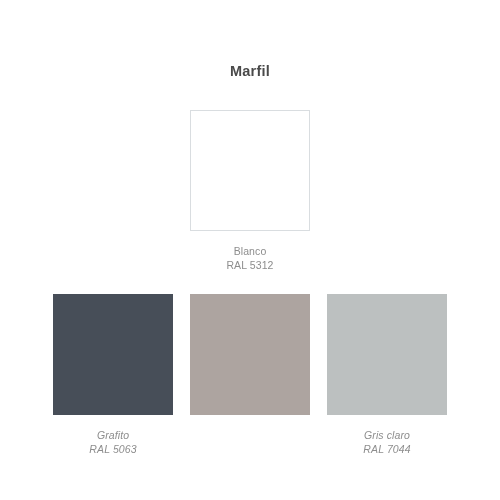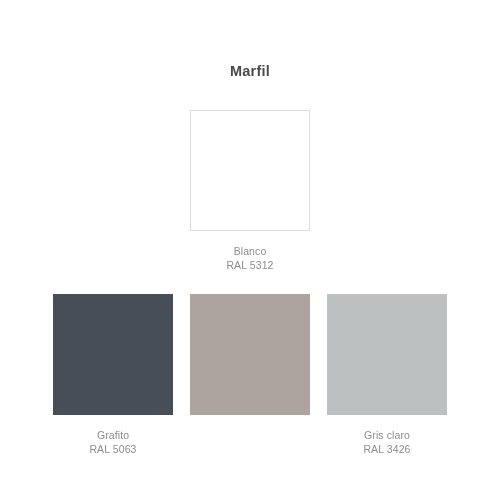--- a/index.html
+++ b/index.html
@@ -45,20 +45,21 @@
     top: 110px;
     left: 0;
     width: 500px;
     gap: 14px;
   }
   #swatch-row-2 {
     top: 294px;
     left: 0;
     width: 500px;
     gap: 17px;
+    font-style: italic;
   }
 
   .swatch-cell {
     width: 120px;
     display: flex;
     flex-direction: column;
     align-items: center;
   }
 
   .swatch-chip {
@@ -107,18 +108,18 @@
           <span class="swatch-code">RAL 5063</span>
         </div>
       </div>
       <div class="swatch-cell">
         <div class="swatch-chip" style="background: rgb(173, 164, 160); border: 1px solid transparent;"></div>
       </div>
       <div class="swatch-cell">
         <div class="swatch-chip" style="background: rgb(188, 192, 192); border: 1px solid transparent;"></div>
         <div class="swatch-caption" style="color: rgb(141, 141, 141);">
           <span class="swatch-name">Gris claro</span>
-          <span class="swatch-code">RAL 3426</span>
+          <span class="swatch-code">RAL 7044</span>
         </div>
       </div>
     </div>
 
 </div>
 
 </body></html>

